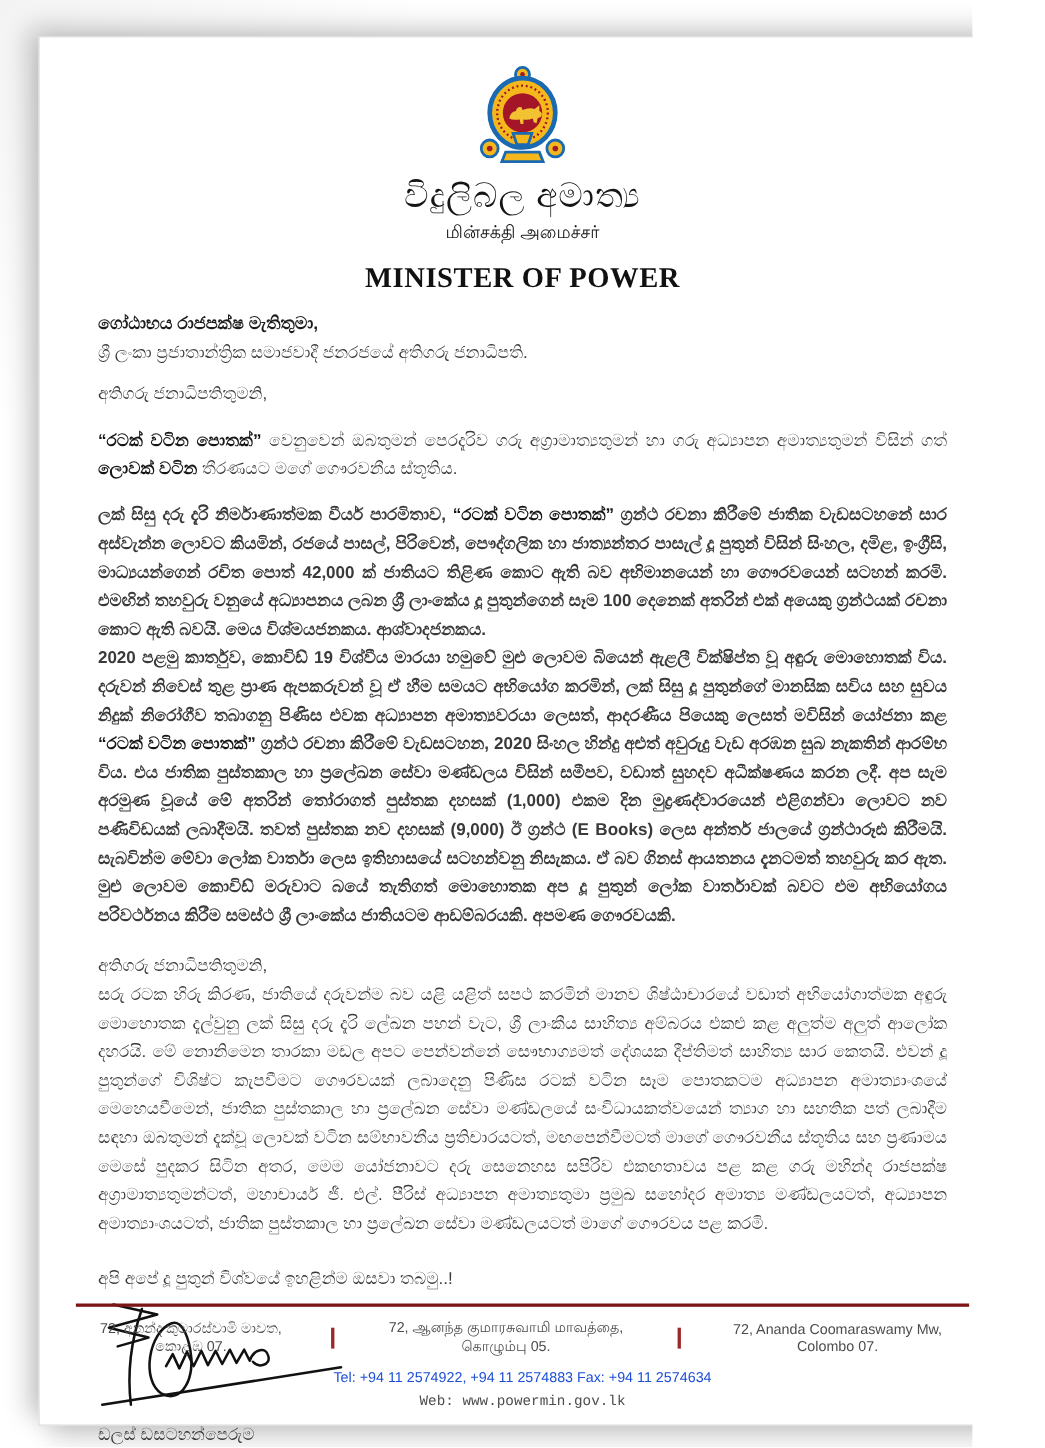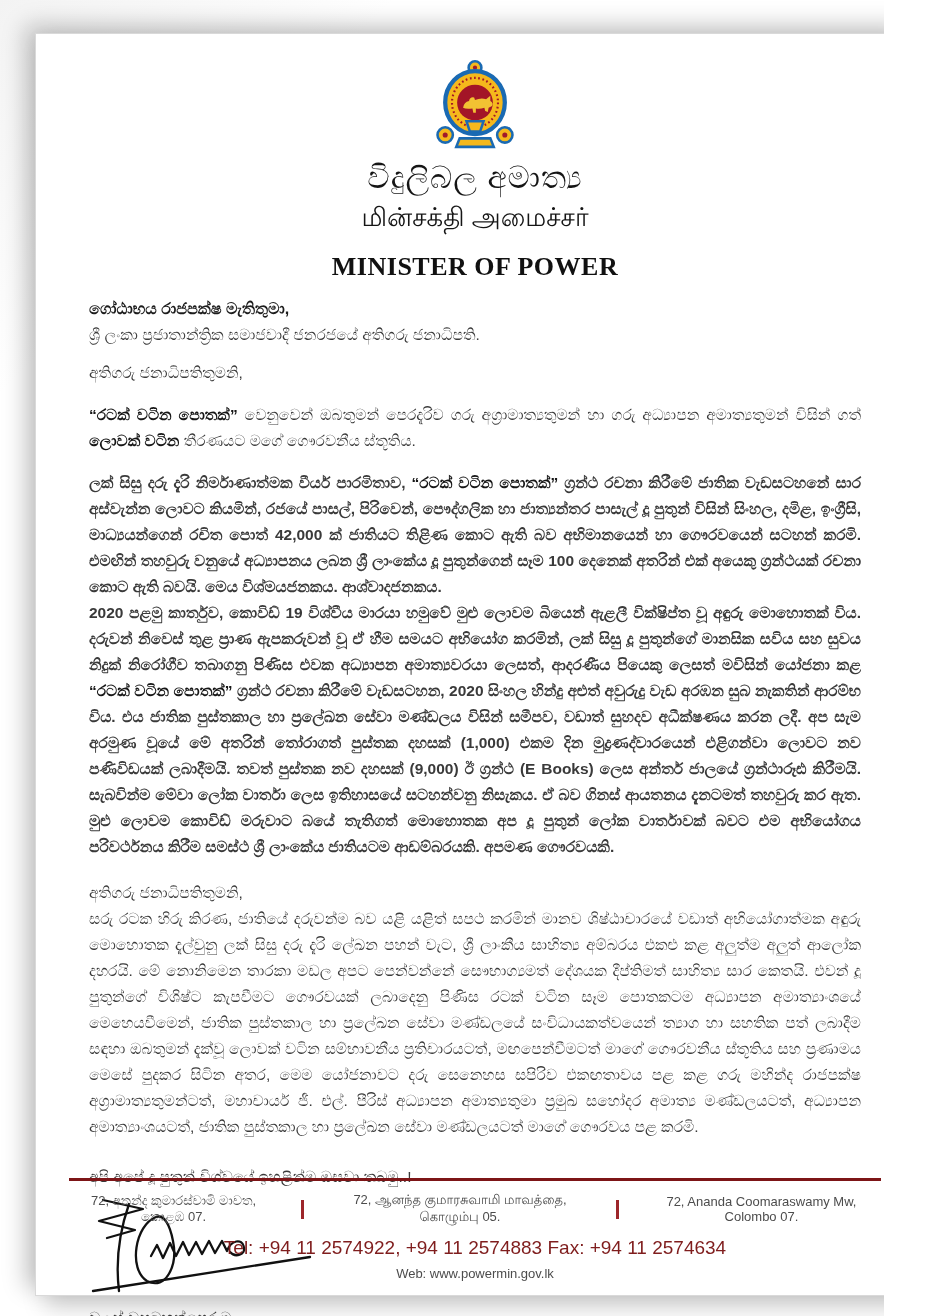--- a/index.html
+++ b/index.html
@@ -7,38 +7,38 @@
   .canvas { position:relative; width:884px; height:1316px; background:linear-gradient(135deg,#f3f3f3 0%,#ffffff 18%); overflow:hidden; }
   .sheet {
     position:absolute; left:35px; top:33px; width:880px; height:1263px;
     background:#ffffff; border:1px solid #d9d9d9;
     box-shadow:-10px -8px 22px rgba(0,0,0,0.22), 10px 12px 22px rgba(0,0,0,0.18);
   }
   .content { padding:26px 53px 0 53px; color:#3a3a3a; }
   .letterhead { text-align:center; }
   .emblem-wrap { display:flex; justify-content:center; }
   .t-sinhala { font-size:31px; color:#151515; margin-top:8px; font-weight:500; letter-spacing:1px; }
-  .t-tamil  { font-size:26px; color:#151515; margin-top:6px; font-weight:500; }
+  .t-tamil  { font-size:16px; color:#151515; margin-top:6px; font-weight:500; }
   .t-english { font-family:"Liberation Serif","DejaVu Serif",serif; font-size:26px; font-weight:bold; color:#111; margin-top:16px; letter-spacing:0.5px; }
   .letter { margin-top:14px; font-size:15.5px; line-height:26px; text-align:justify; }
   .recipient-name { font-weight:bold; color:#1c1c1c; font-size:16px; }
   .salutation { margin-top:12px; }
   .para-thanks { margin-top:16px; }
   .block-main { margin-top:16px;font-weight:bold; }
   .salutation2 { margin-top:20px; }
   .closing { margin-top:24px; }
   b { color:#161616; }
   .sig-block { margin-top:4px; }
   .sig-name { line-height:23px; margin-top:2px; }
   .footer { position:absolute; left:33px; right:33px; bottom:14px; text-align:center; }
   .rule { height:3px; margin-bottom:11px; }
   .addresses { display:flex; justify-content:center; align-items:center; gap:23px; font-size:13px; color:#4c4c4c; }
   .addr-sep { width:3px; height:19px; }
-  .tel-line { margin-top:11px; font-size:19px; color:#7f1d1d; }
-  .web-line { margin-top:7px; font-size:13px; color:#4c4c4c; }
+  .tel-line { margin-top:11px; font-size:13px; color:#1d4ed8; }
+  .web-line { margin-top:7px; font-size:13px; color:#4c4c4c;font-family:Liberation Mono, monospace; }
 </style>
 </head>
 <body>
 
 <div class="canvas">
   <div class="sheet">
     <div class="content">
 
       <div class="letterhead">
         <div class="emblem-wrap">

